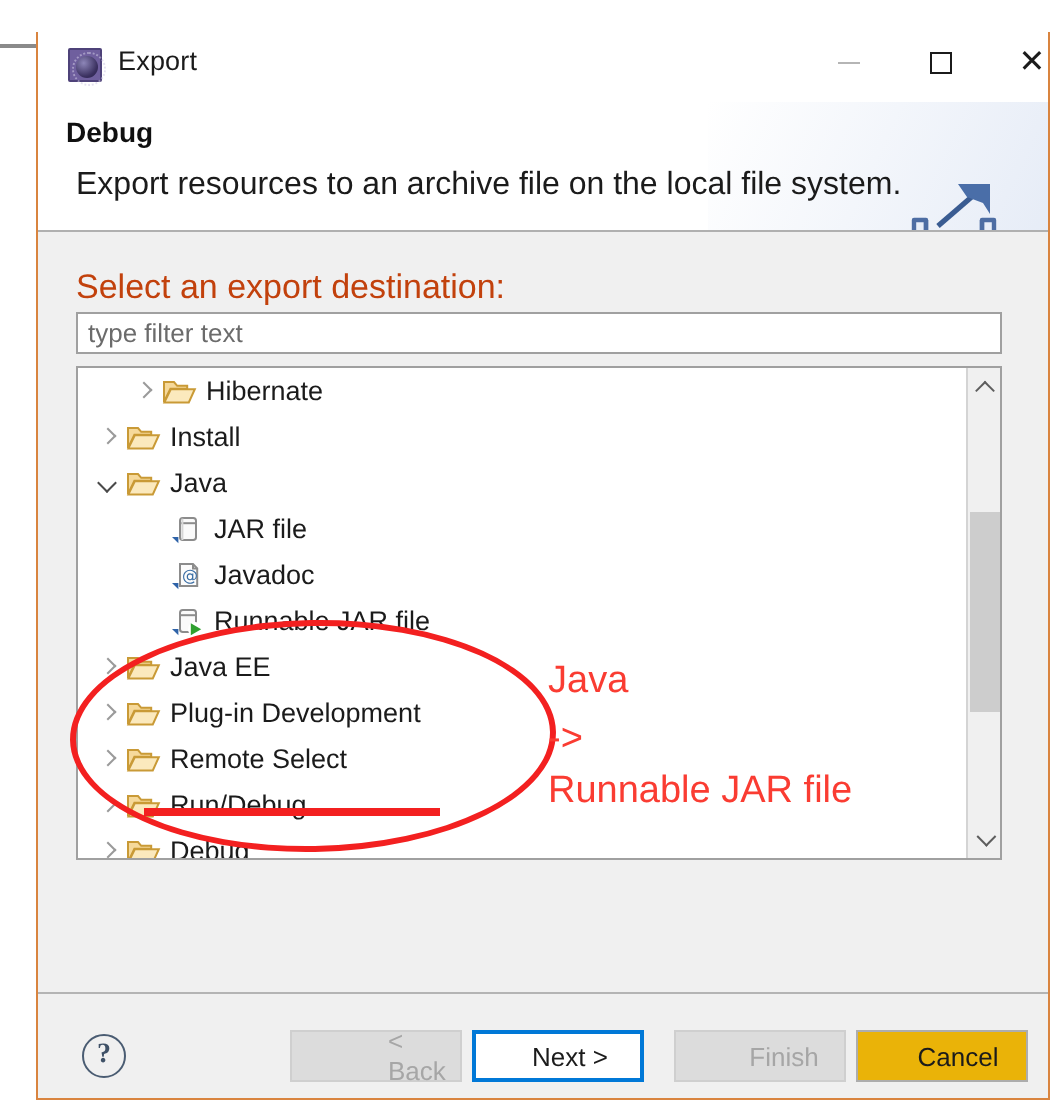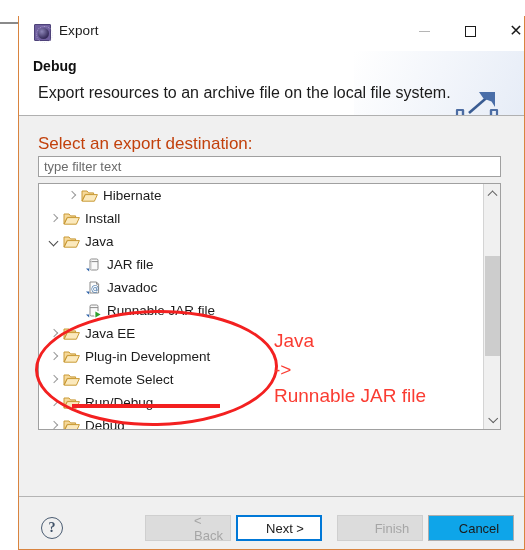--- a/index.html
+++ b/index.html
@@ -203,21 +203,21 @@
   .dlg-btn {
     position: absolute; top: 18px;
     height: 26px; width: 86px;
     display: flex; align-items: center; justify-content: center;
     font-size: 13px; font-family: "Liberation Sans", sans-serif;
     background: #e1e1e1; border: 1px solid #adadad;
     color: #1b1b1b;
   }
   .dlg-btn.disabled { color: #a6a6a6; background: #dcdcdc; border-color: #cfcfcf; }
   .dlg-btn.default  { background: #ffffff; border: 2px solid #0078d7; }
-  .dlg-btn.normal   { background: #0ea5e9; border: 1px solid #adadad; padding-left: 16px; }
+  .dlg-btn.normal   { background: #eab308; border: 1px solid #adadad; padding-left: 16px; }
   #btn-back   { left: 126px; padding-left: 48px; }
   #btn-next   { left: 217px; padding-left: 12px; }
   #btn-finish { left: 318px; padding-left: 24px; }
   #btn-cancel { left: 409px; }
 </style>
 </head>
 <body>
 
 <div id="left-stub"></div>
 

